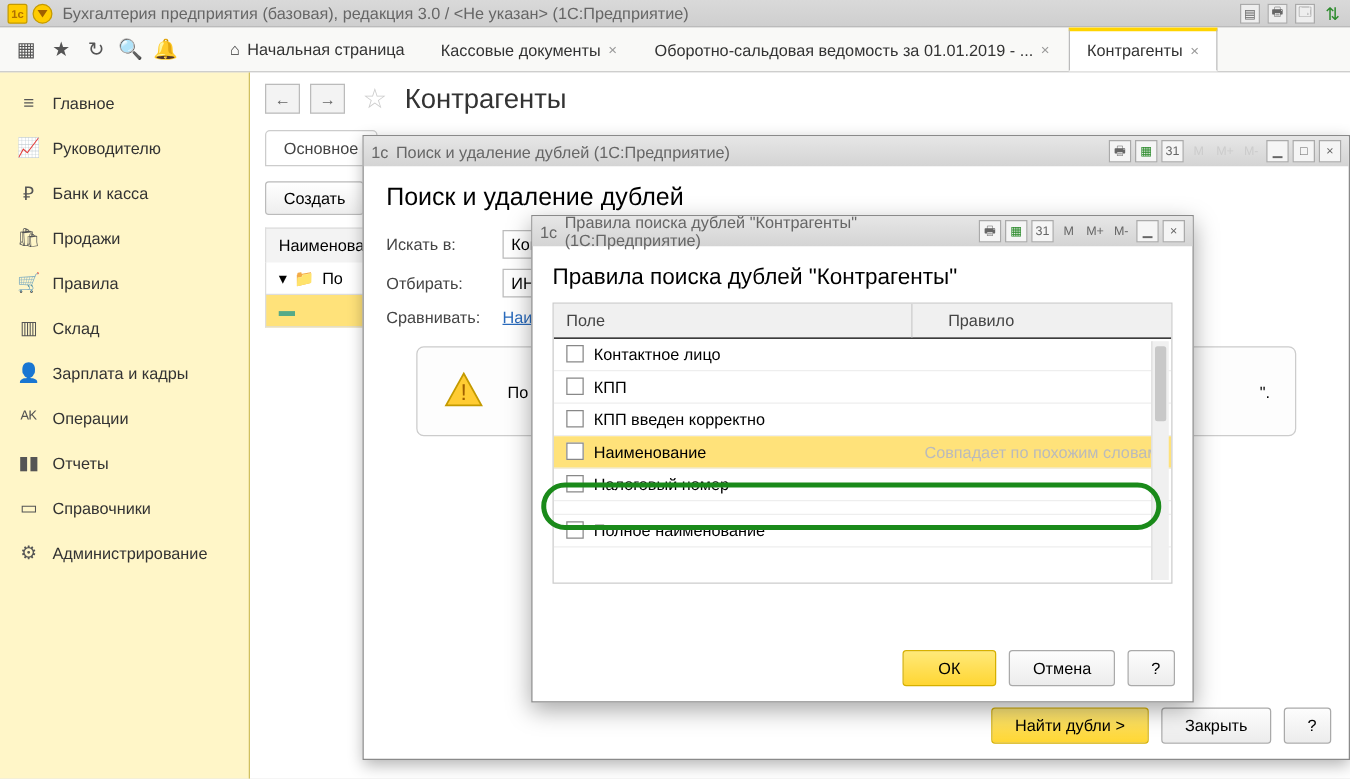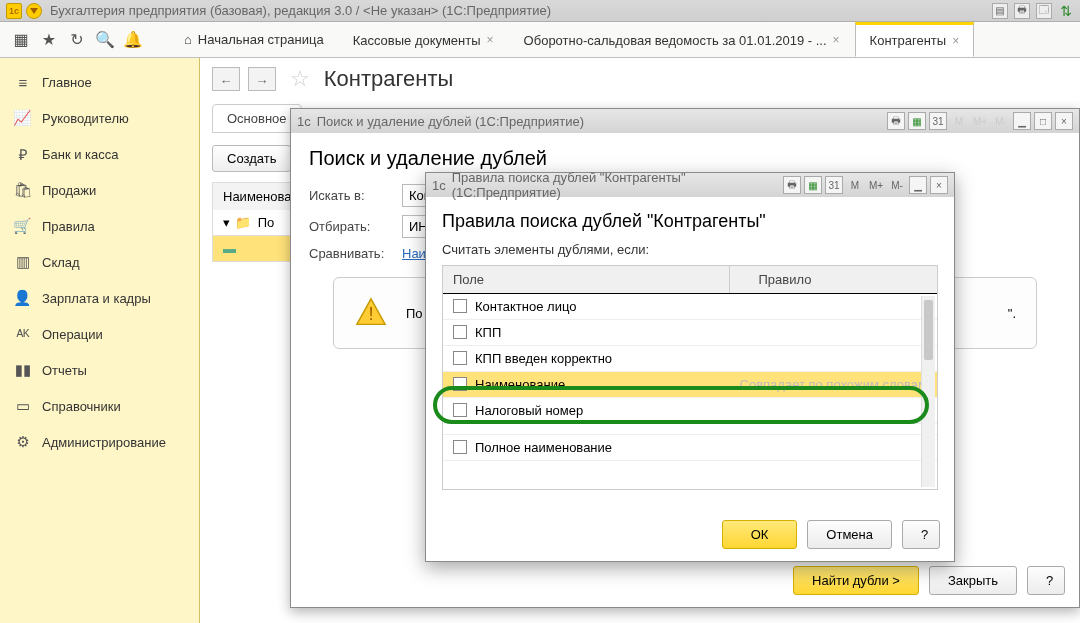--- a/index.html
+++ b/index.html
@@ -257,21 +257,20 @@
       <span class="tbico">31</span>
       <span class="tbico" style="border:none;background:none;">M</span>
       <span class="tbico" style="border:none;background:none;">M+</span>
       <span class="tbico" style="border:none;background:none;">M-</span>
       <span class="tbico">▁</span>
       <span class="tbico">×</span>
     </div>
   </div>
   <div class="dlg-body">
     <div class="dlg-h">Правила поиска дублей "Контрагенты"</div>
-    <div class="rules-label">Считать элементы дублями, если:</div>
     <div class="rules-grid">
       <div class="rules-head">
         <div class="col-pole">Поле</div>
         <div class="col-rule">Правило</div>
       </div>
       <div id="rules-rows">
           <div class="rules-row">
             <div class="c1">
               <span class="chk"></span>
               <span>Контактное лицо</span>

